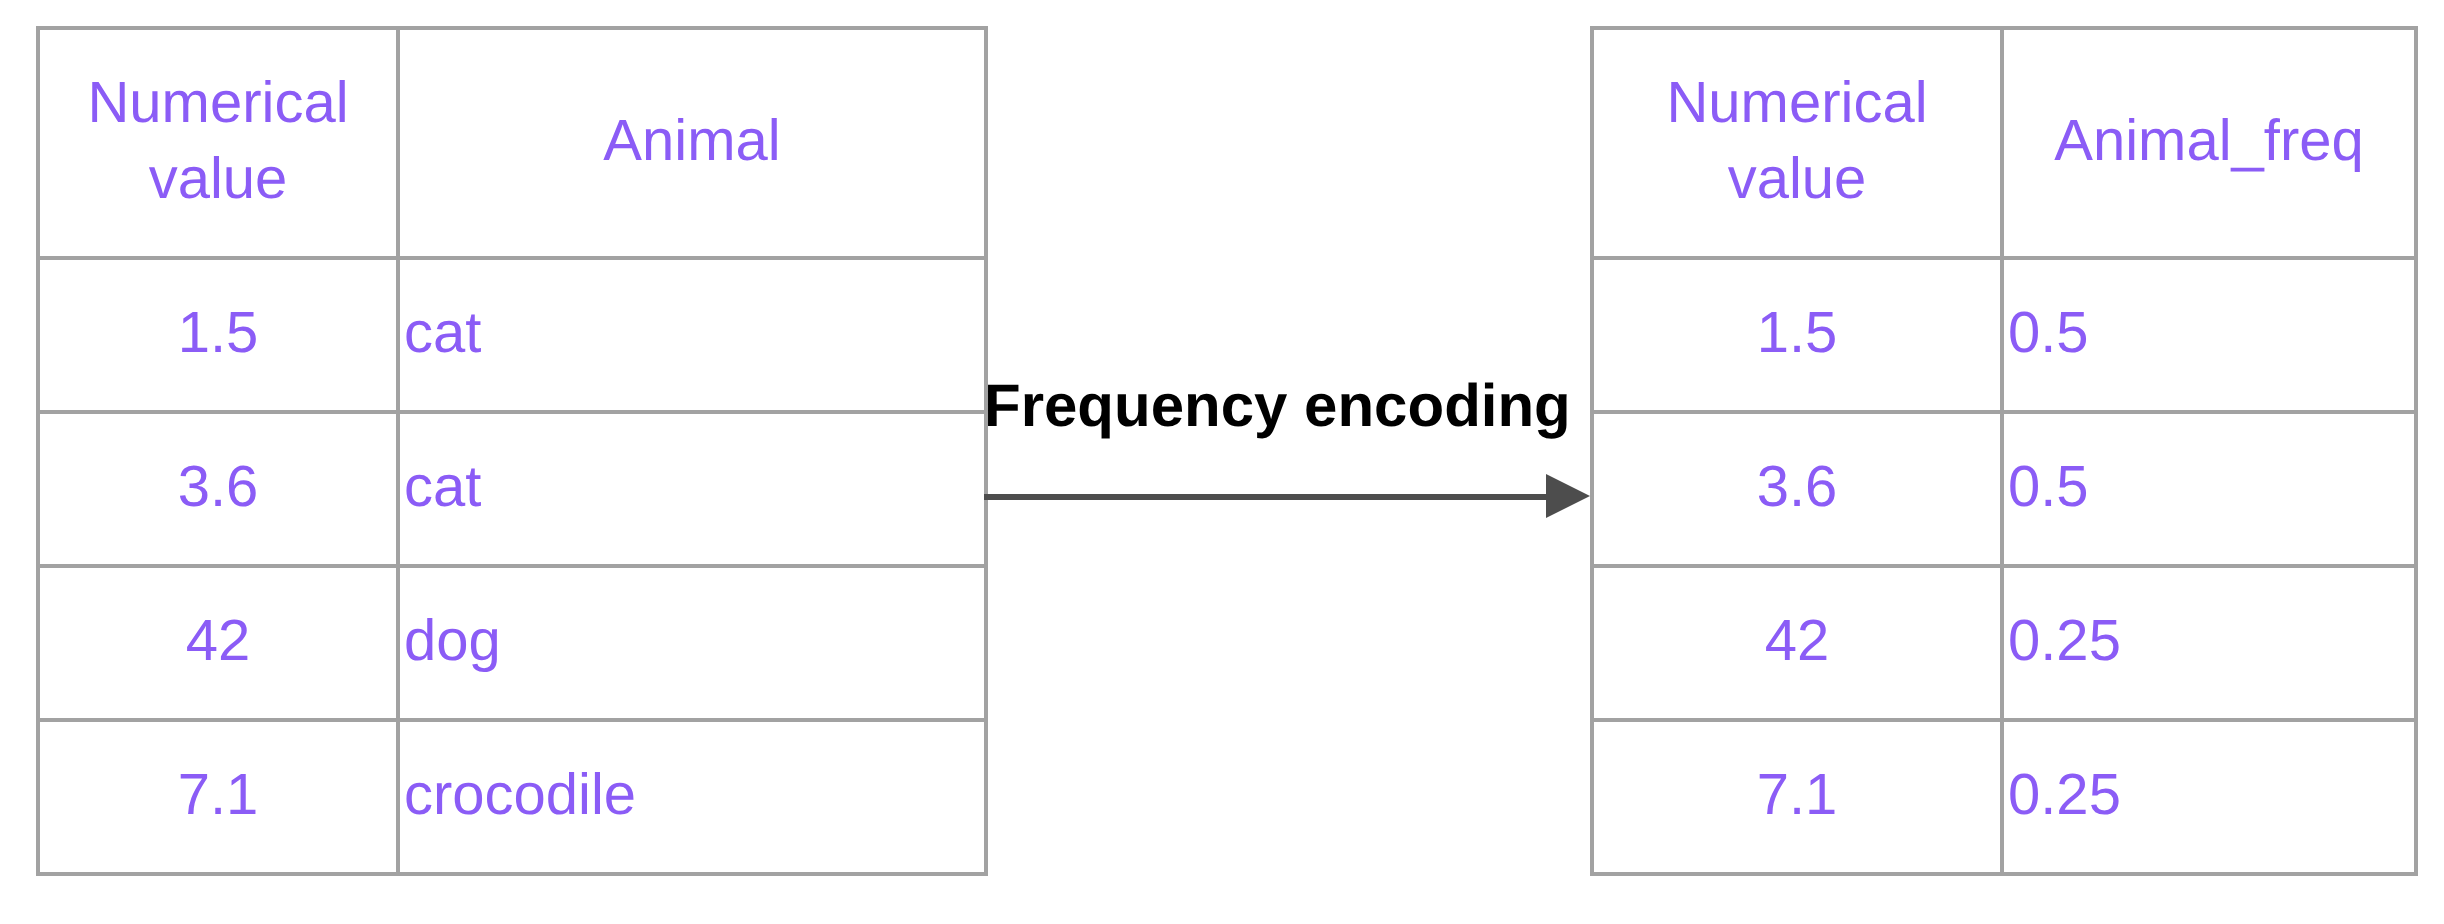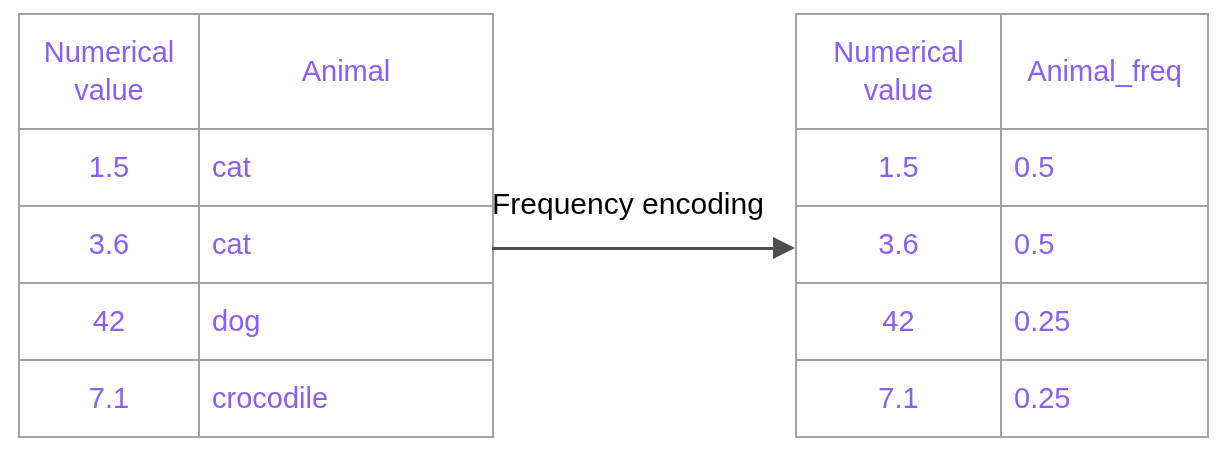--- a/index.html
+++ b/index.html
@@ -33,29 +33,29 @@
   table.tbl-right col.c1 { width: 205px; }
   table.tbl-right col.c2 { width: 207px; }
   table.tbl thead tr { height: 115px; }
   table.tbl tbody tr { height: 77px; }
   table.tbl th {
     text-align: center;
     line-height: 1.3;
     padding: 0 15px;
   }
   td.col-numeric { text-align: center; }
-  td.col-text    { text-align: left; padding-left: 12px; }
+  td.col-text    { text-align: left; padding-left: 2px; }
   .arrow-label {
     position: absolute;
     left: 492px;
     top: 186px;
     width: 248px;
     text-align: center;
     font-size: 30px;
-    font-weight: normal;
+    font-weight: bold;
     line-height: 36px;
     white-space: nowrap;
   }
   .arrow-shaft {
     position: absolute;
     left: 492px;
     top: 247px;
     width: 283px;
     height: 3px;
     background: #4d4d4d;

